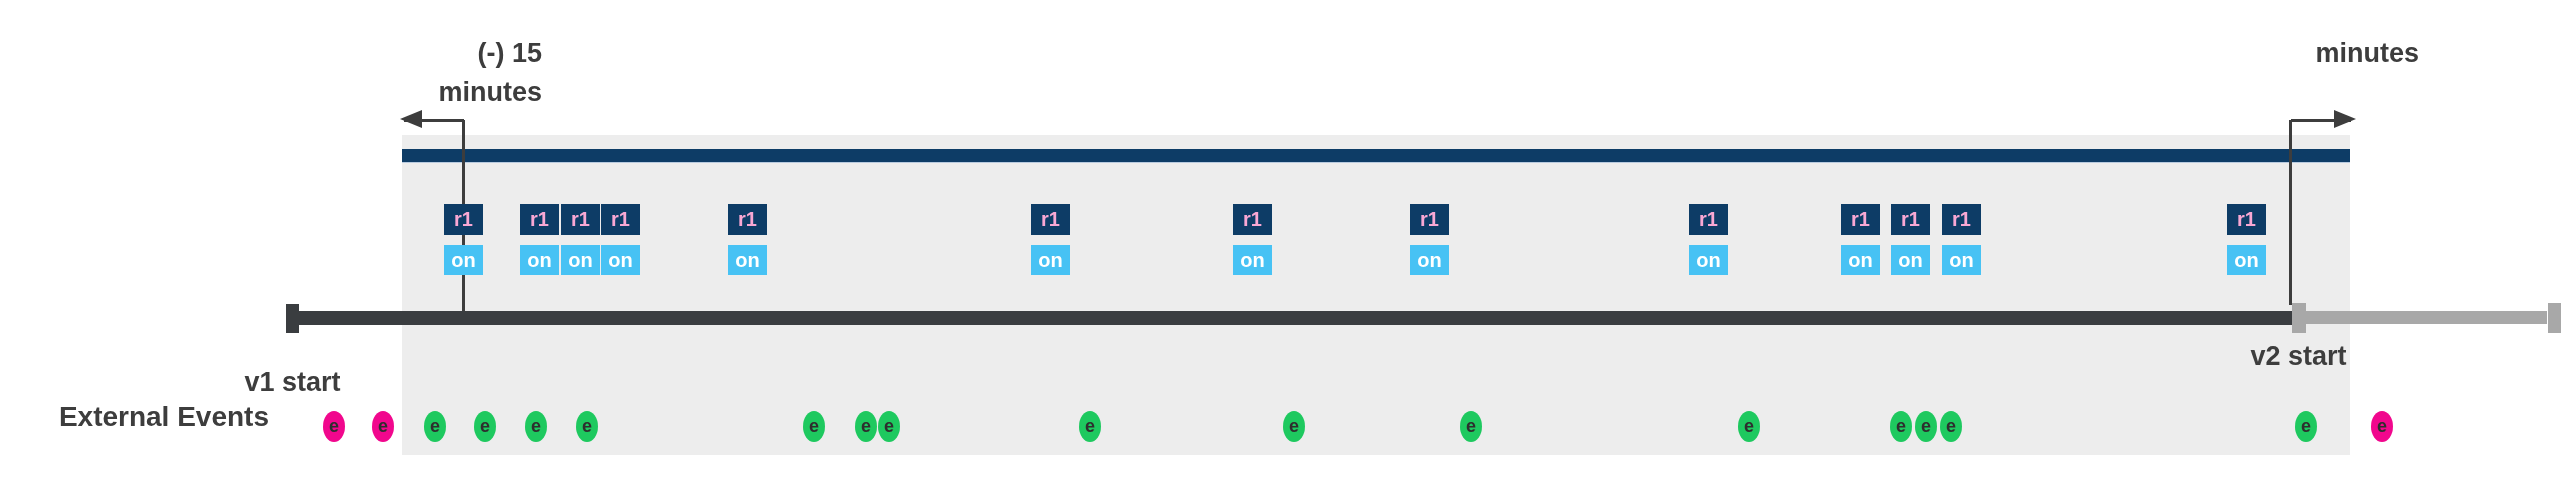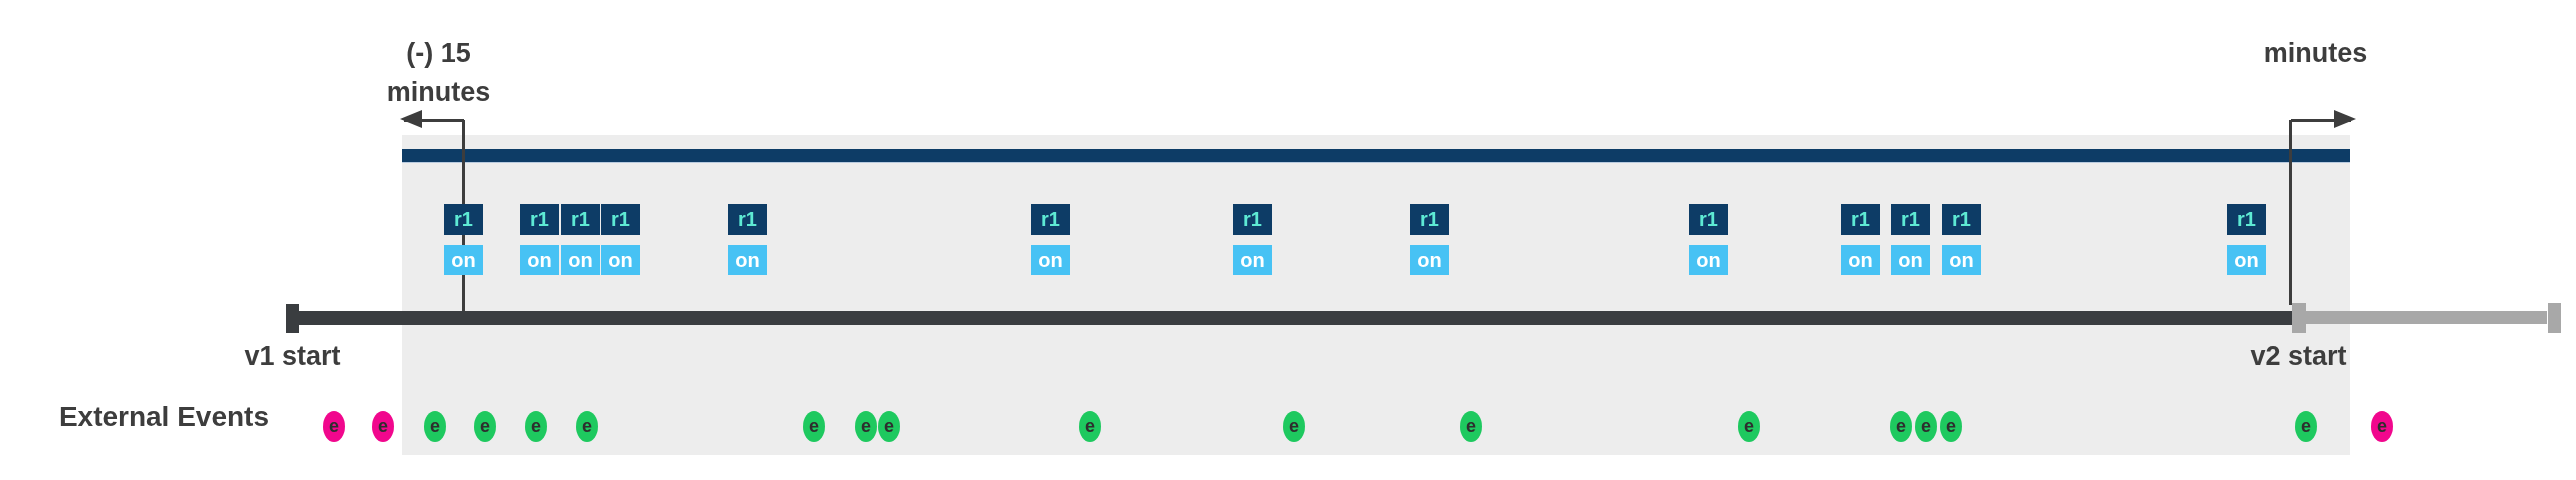--- a/index.html
+++ b/index.html
@@ -10,49 +10,49 @@
   
   .panel { position:absolute; left:402px; top:135px; width:1948px; height:320px; background:#ededed; z-index:0; }
   .navy-bar { position:absolute; left:402px; top:149px; width:1948px; height:13.2px; background:#0d3c66; border-bottom:1.9px solid #b9cbdf; z-index:1; }
 
   
   .row-label { position:absolute; left:0; width:269px; text-align:right; font-size:28px; font-weight:700; color:#3d3d3d; line-height:28px; z-index:4; }
   .row-label.impression { top:209px; }
   .row-label.external  { top:403px;text-align:right; }
 
   
-  .ann-text { position:absolute; width:207px; text-align:center; font-size:27px; font-weight:700; line-height:39px; color:#3d3d3d; z-index:4; }
+  .ann-text { position:absolute; width:207px; text-align:right; font-size:27px; font-weight:700; line-height:39px; color:#3d3d3d; z-index:4; }
   .ann-text.left  { left:335px;  top:34px; }
   .ann-text.right { left:2212px; top:34px; }
 
   .h-line { position:absolute; top:119px; height:2.8px; background:#3d3d3d; z-index:2; }
   .h-line.left  { left:404px;  width:60px; }
   .h-line.right { left:2291px; width:60px; }
   .arrow-head { position:absolute; top:110px; width:0; height:0; border-top:9.4px solid transparent; border-bottom:9.4px solid transparent; z-index:2; }
   .arrow-head.left  { left:400px;  border-right:22px solid #3d3d3d; }
   .arrow-head.right { left:2334px; border-left:22px solid #3d3d3d; }
   .v-line { position:absolute; width:2.8px; background:#3d3d3d; z-index:2; }
   .v-line.left  { left:462px;  top:120px; height:193px; }
   .v-line.right { left:2289px; top:120px; height:185px; }
 
   
   .imp-group { position:absolute; top:0; width:39px; z-index:3; }
   .r1-box { position:absolute; top:204px; width:39px; height:31px; display:flex; align-items:center; justify-content:center;
-            color:#5eead4; font-size:20px; font-weight:600; }
+            color:#f9a8d4; font-size:20px; font-weight:600; }
   .on-box { position:absolute; top:245px; width:39px; height:30px; display:flex; align-items:center; justify-content:center;
             color:#ffffff; font-size:20px; font-weight:600; }
 
   
   .v1-cap   { position:absolute; left:286px;  top:304px; width:13.2px; height:29px; background:#3a3d40; z-index:3; }
   .dark-bar { position:absolute; left:286px;  top:311px; width:2006px; height:14px; background:#3a3d40; z-index:3; }
   .v2-cap   { position:absolute; left:2292px; top:303px; width:14px; height:30px; background:#a8a8a8; z-index:3; }
   .gray-bar { position:absolute; left:2306px; top:311px; width:241px; height:13.2px; background:#a8a8a8; z-index:3; }
   .end-cap  { position:absolute; left:2548px; top:303px; width:13.2px; height:30px; background:#a8a8a8; z-index:3; }
   .tl-label { position:absolute; width:151px; top:341px; text-align:center; font-size:27px; font-weight:700; color:#3d3d3d; z-index:4; }
-  .tl-label.v1 { left:217px; }
+  .tl-label.v1 { left:217px;margin-top:26px; }
   .tl-label.v2 { left:2223px; }
 
   
   .dot { position:absolute; top:411px; width:22px; height:31px; border-radius:50%;
          display:flex; align-items:center; justify-content:center;
          color:#2e2e2e; font-size:18px; font-weight:600; z-index:3; }
 </style>
 </head>
 <body>
 

